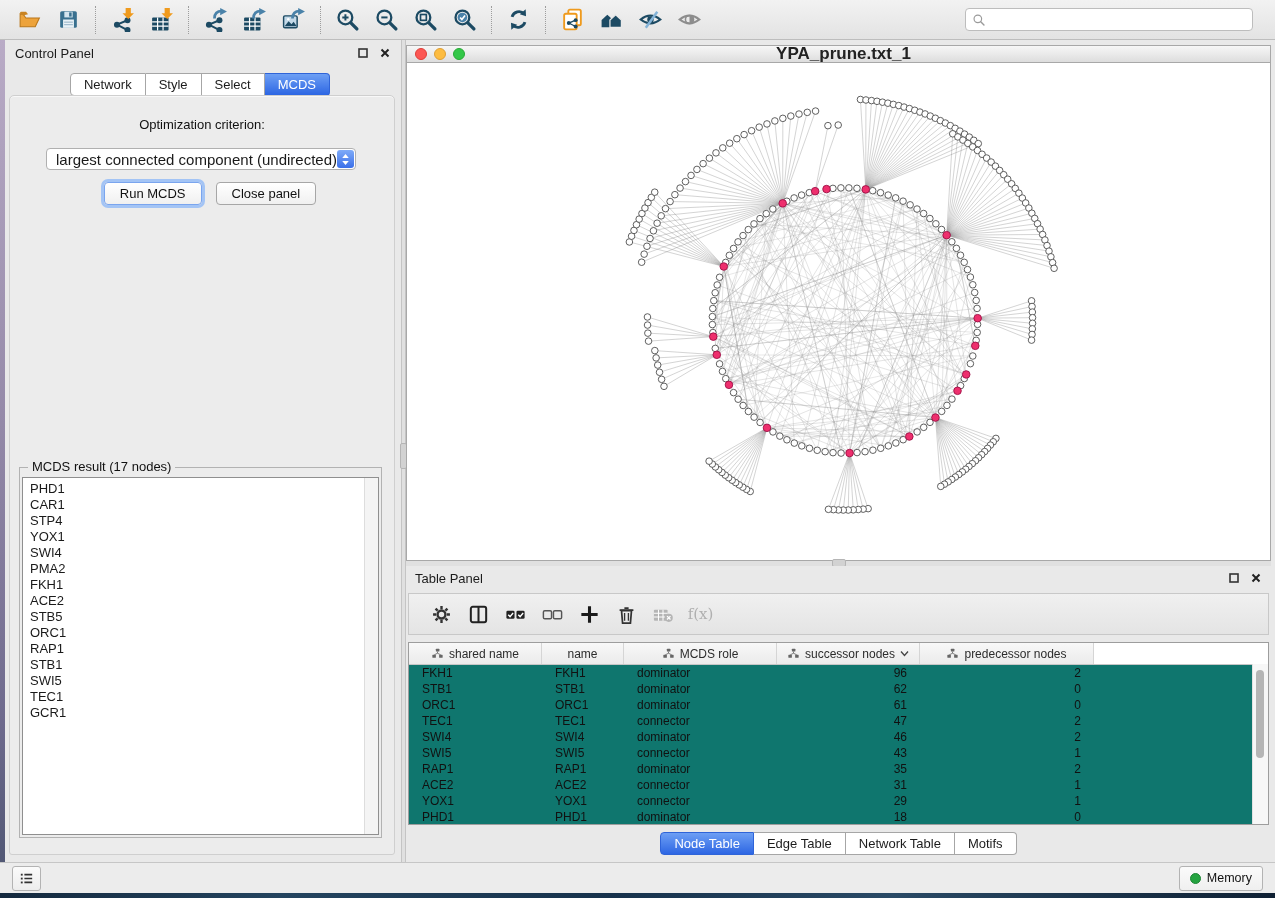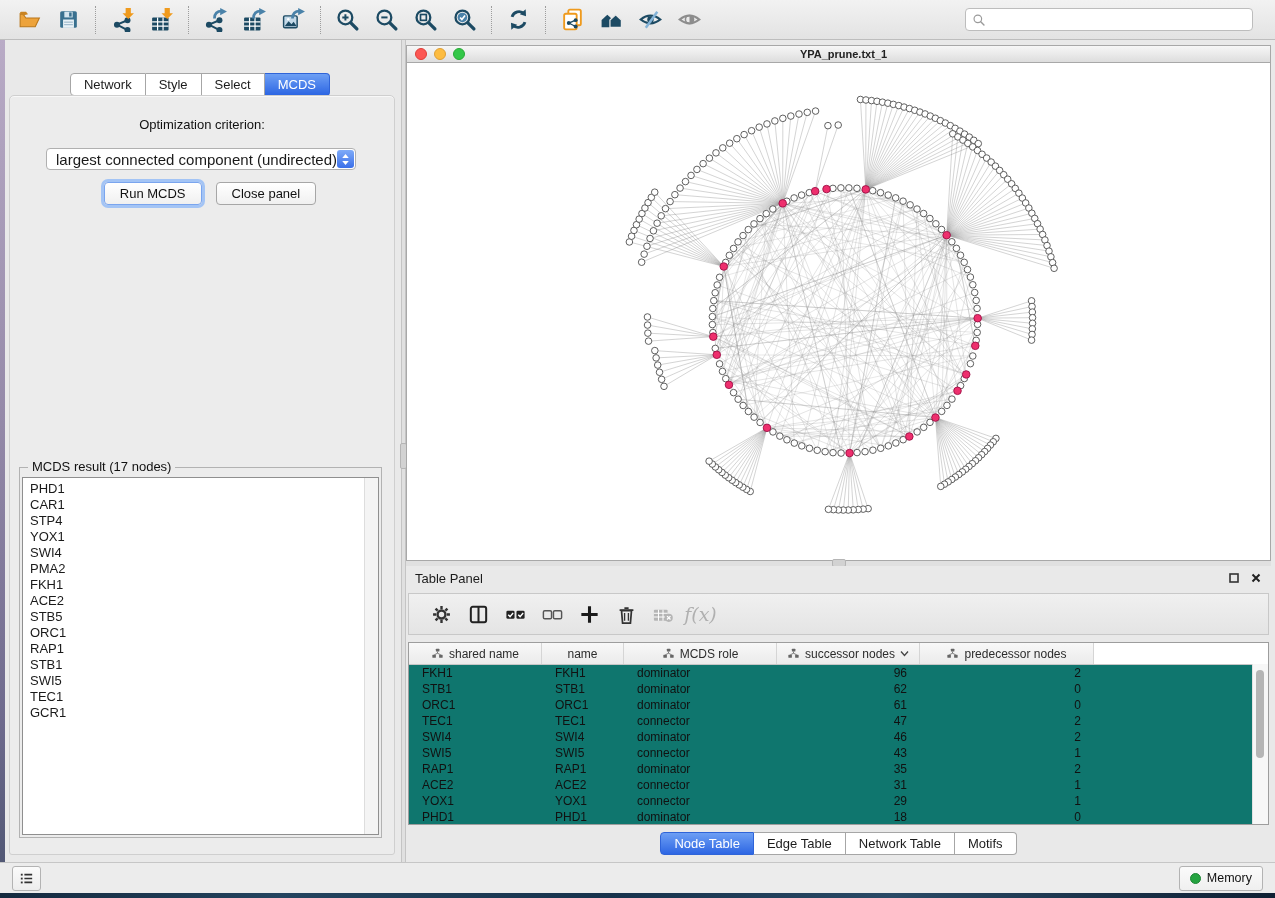--- a/index.html
+++ b/index.html
@@ -59,32 +59,32 @@
   .v-handle{position:absolute;left:400px;top:443px;width:7px;height:26px;background:#d2d2d2;
     border:1px solid #b5b5b5;border-radius:2px;box-sizing:border-box}
   .h-divider{position:absolute;left:406px;top:561px;width:865px;height:5px;background:#e0e0e0}
   .h-handle{position:absolute;left:832px;top:559px;width:14px;height:8px;background:#d2d2d2;
     border:1px solid #b5b5b5;border-radius:2px;box-sizing:border-box}
   
   #net-titlebar{position:absolute;left:406px;top:45px;width:865px;height:18px;box-sizing:border-box;
     background:linear-gradient(#f7f7f7,#dddddd);border:1px solid #a8a8a8;display:flex;align-items:center;padding:0 8px}
   .lights{display:flex;gap:7px;align-items:center}
   .light{width:12px;height:12px;border-radius:50%;box-sizing:border-box}
-  .net-title{flex:1;text-align:center;font-size:11px;font-weight:bold;color:#222;margin-right:40px}
+  .net-title{flex:1;text-align:center;font-size:17px;font-weight:bold;color:#222;margin-right:40px}
   #net-canvas{position:absolute;left:406px;top:63px;width:865px;height:498px;background:#fff;
     border:1px solid #a8a8a8;border-top:none;box-sizing:border-box}
   #graph-svg{width:100%;height:100%}
   
   #table-panel{position:absolute;left:406px;top:566px;width:865px;height:296px;background:#e9e9e9}
   .tp-titlebar{height:24px;display:flex;align-items:center;padding:0 9px;font-size:13px;color:#1c1c1c}
   #table-toolbar{position:absolute;left:2px;right:2px;top:27px;height:42px;box-sizing:border-box;
     background:linear-gradient(#f0f0f0,#e4e4e4);border:1px solid #c8c8c8;display:flex;align-items:center;padding:0 14px}
   .tt-btn{width:37px;height:32px;display:flex;align-items:center;justify-content:center}
   .tt-btn svg{width:23px;height:23px}
-  .fx{font-family:"DejaVu Serif","Liberation Serif",serif;font-style:italic;font-size:19px;color:#b0b0b0}
+  .fx{font-family:"DejaVu Serif","Liberation Serif",serif;font-size:15px;color:#b0b0b0}
   #table-wrap{position:absolute;left:2px;right:2px;top:76px;bottom:37px;background:#0f766e;
     border:1px solid #9d9d9d;box-sizing:border-box;overflow:hidden}
   .t-header{display:grid;grid-template-columns:133px 82px 153px 143px 174px 1fr;height:21px;
     border-bottom:1px solid #c6c6c6}
   .th{display:flex;align-items:center;justify-content:center;gap:5px;font-size:12px;color:#2c2c2c;
     background:linear-gradient(#f8f8f8,#ebebeb);border-right:1px solid #d5d5d5;overflow:hidden}
   .th.filler{background:#fff;border-right:none}
   .t-row{display:grid;grid-template-columns:133px 82px 153px 143px 174px 1fr;height:16px;font-size:12px;color:#111}
   .td{display:flex;align-items:center;overflow:hidden;white-space:nowrap}
   .td.txt{padding-left:13px}
@@ -259,20 +259,35 @@
         <path d="M15 15 L20.5 20.5" stroke="#9a9a9a" stroke-width="2.4" stroke-linecap="round"></path>
       </svg>
   <input class="search-input" placeholder="" value="" style="">
     </div>
   </div>
 
 <div class="wall-left"></div>
 <div class="wall-bottom"></div>
 
 <div id="control-panel">
+  <div class="panel-titlebar">
+    <span>Control Panel</span>
+    <span class="win-btns">
+      <span class="win-btn">
+        <svg width="10" height="10" viewBox="0 0 10 10">
+            <rect x="1" y="1" width="8" height="8" fill="none" stroke="#333" stroke-width="1.6"></rect>
+          </svg>
+      </span>
+      <span class="win-btn">
+        <svg width="10" height="10" viewBox="0 0 10 10">
+            <path d="M1.5 1.5 L8.5 8.5 M8.5 1.5 L1.5 8.5" stroke="#222" stroke-width="2"></path>
+          </svg>
+      </span>
+    </span>
+  </div>
   <div class="cp-tabs">
       <div class="seg" id="cp-tabs-seg">
         <div class="seg-tab">Network</div>
         <div class="seg-tab">Style</div>
         <div class="seg-tab">Select</div>
         <div class="seg-tab selected">MCDS</div>
       </div>
     </div>
   <div class="cp-card">
     <div class="opt-label">Optimization criterion:</div>

